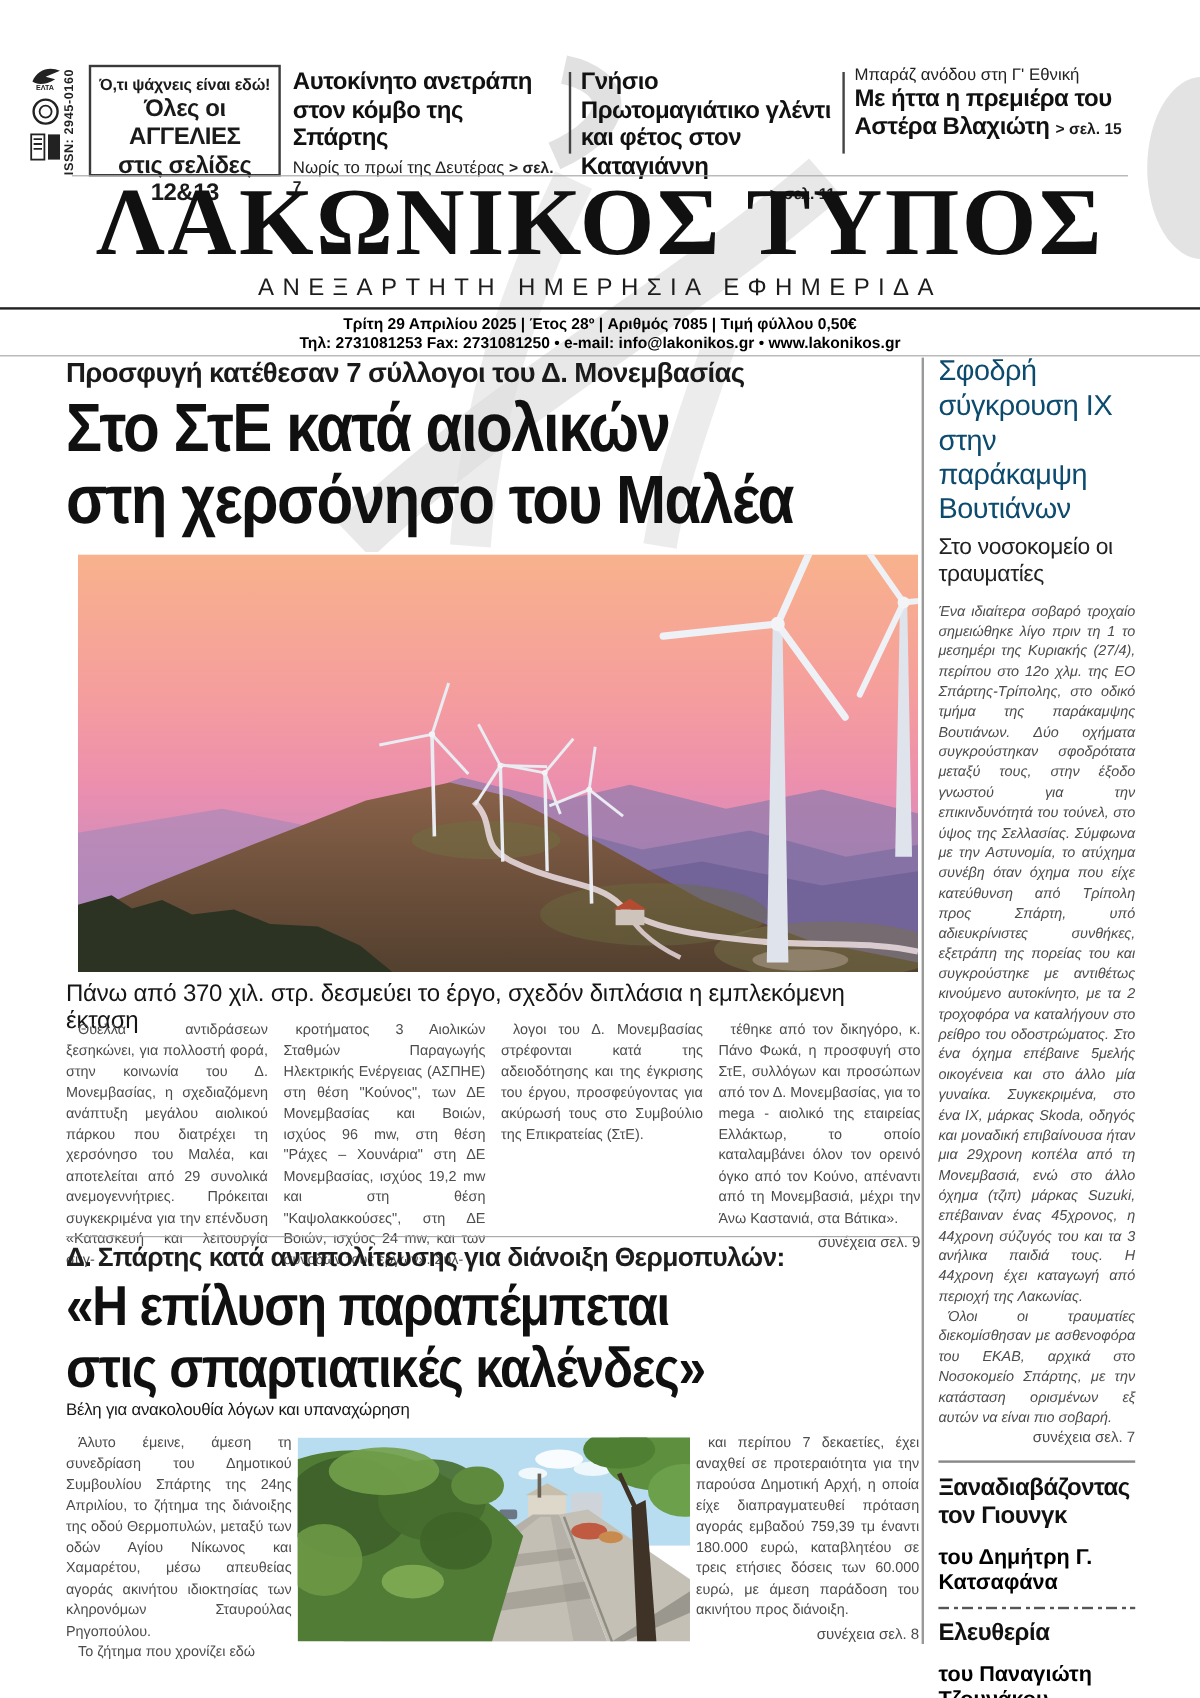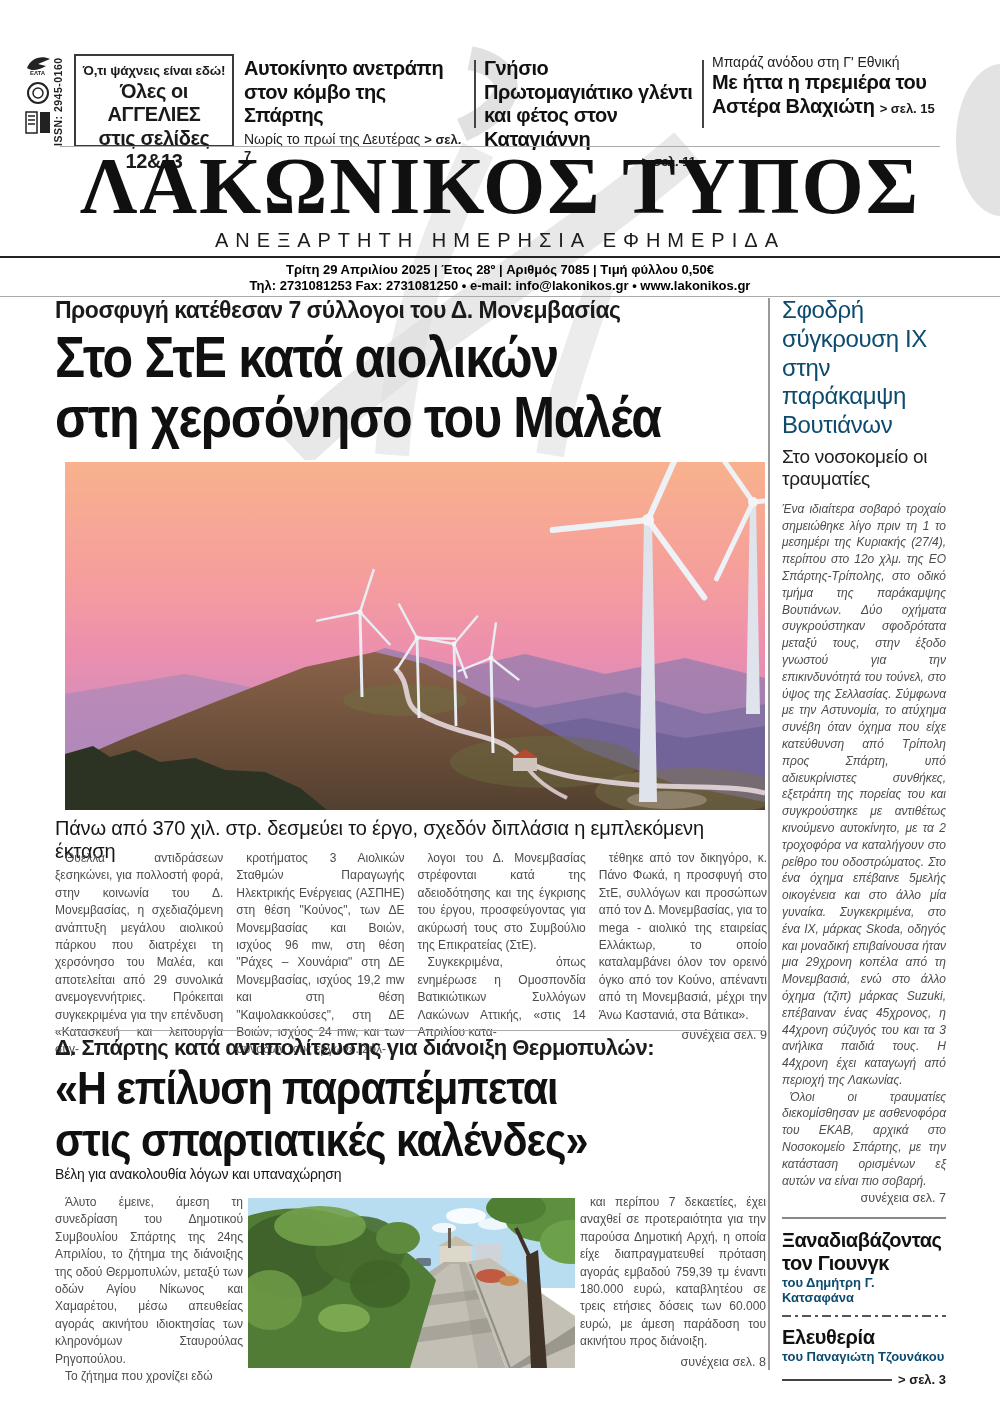--- a/index.html
+++ b/index.html
@@ -54,21 +54,21 @@
   
   .sb-vline{left:768px;top:298px;width:2px;height:1072px;background:#999;z-index:2;}
   .sidebar{left:782px;top:296px;width:164px;z-index:2;}
   .sb-title{font-size:24px;font-weight:normal;line-height:1.2;letter-spacing:-.4px;color:#0c4a6e;}
   .sb-sub{font-size:19px;line-height:1.18;color:#222;margin-top:6px;letter-spacing:-.3px;}
   .sb-body{font-size:12px;line-height:1.4;text-align:justify;color:#4c4c4c;margin-top:10px;}
   .sb-body p{margin:0;font-style:italic;}
   .sb-body p + p{text-indent:8px;}
   .sb-rule{height:2px;background:#888;margin:12px 0 10px 0;}
   .op-title{font-size:20px;font-weight:bold;line-height:1.15;letter-spacing:-.4px;color:#111;}
-  .op-author{font-size:13px;font-weight:bold;color:#0c4a6e;margin-top:0;}
+  .op-author{font-size:18px;font-weight:bold;color:#000000;margin-top:12px;}
   .dashdot{height:2px;margin:10px 0 9px 0;
     background:repeating-linear-gradient(to right,#555 0 9px,transparent 9px 13px,#555 13px 16px,transparent 16px 20px);}
   .pageline{display:flex;align-items:center;margin-top:8px;}
   .pageline .ln{flex:1;height:2px;background:#444;margin-right:6px;}
   .pageline .pg{font-size:13px;font-weight:bold;}
 </style>
 </head>
 <body>
 
 <div class="page">
@@ -239,21 +239,20 @@
 
   <div class="abs bodycols">
     <div class="bcol">
         <p>Θύελλα αντιδράσεων ξεσηκώνει, για πολλοστή φορά, στην κοινωνία του Δ. Μονεμβασίας, η σχεδιαζόμενη ανάπτυξη μεγάλου αιολικού πάρκου που διατρέχει τη χερσόνησο του Μαλέα, και αποτελείται από 29 συνολικά ανεμογεννήτριες. Πρόκειται συγκεκριμένα για την επένδυση «Κατασκευή και λειτουργία συγ-</p>
       </div>
     <div class="bcol">
         <p>κροτήματος 3 Αιολικών Σταθμών Παραγωγής Ηλεκτρικής Ενέργειας (ΑΣΠΗΕ) στη θέση "Κούνος", των ΔΕ Μονεμβασίας και Βοιών, ισχύος 96 mw, στη θέση "Ράχες – Χουνάρια" στη ΔΕ Μονεμβασίας, ισχύος 19,2 mw και στη θέση "Καψολακκούσες", στη ΔΕ Βοιών, ισχύος 24 mw, και των συνοδών τους έργων». Σύλ-</p>
       </div>
     <div class="bcol">
       <p>λογοι του Δ. Μονεμβασίας στρέφονται κατά της αδειοδότησης και της έγκρισης του έργου, προσφεύγοντας για ακύρωσή τους στο Συμβούλιο της Επικρατείας (ΣτΕ).</p>
-      <p>Συγκεκριμένα, όπως ενημέρωσε η Ομοσπονδία Βατικιώτικων Συλλόγων Λακώνων Αττικής, «στις 14 Απριλίου κατα-</p>
     </div>
     <div class="bcol">
       <p>τέθηκε από τον δικηγόρο, κ. Πάνο Φωκά, η προσφυγή στο ΣτΕ, συλλόγων και προσώπων από τον Δ. Μονεμβασίας, για το mega - αιολικό της εταιρείας Ελλάκτωρ, το οποίο καταλαμβάνει όλον τον ορεινό όγκο από τον Κούνο, απέναντι από τη Μονεμβασιά, μέχρι την Άνω Καστανιά, στα Βάτικα».</p>
       <div class="cont">συνέχεια σελ. 9</div>
     </div>
   </div>
 
   <div class="abs rule" style="left:55px;top:1030px;width:710px;height:1px;"></div>
 
   <div class="abs kicker2">Δ. Σπάρτης κατά αντιπολίτευσης για διάνοιξη Θερμοπυλών:</div>

